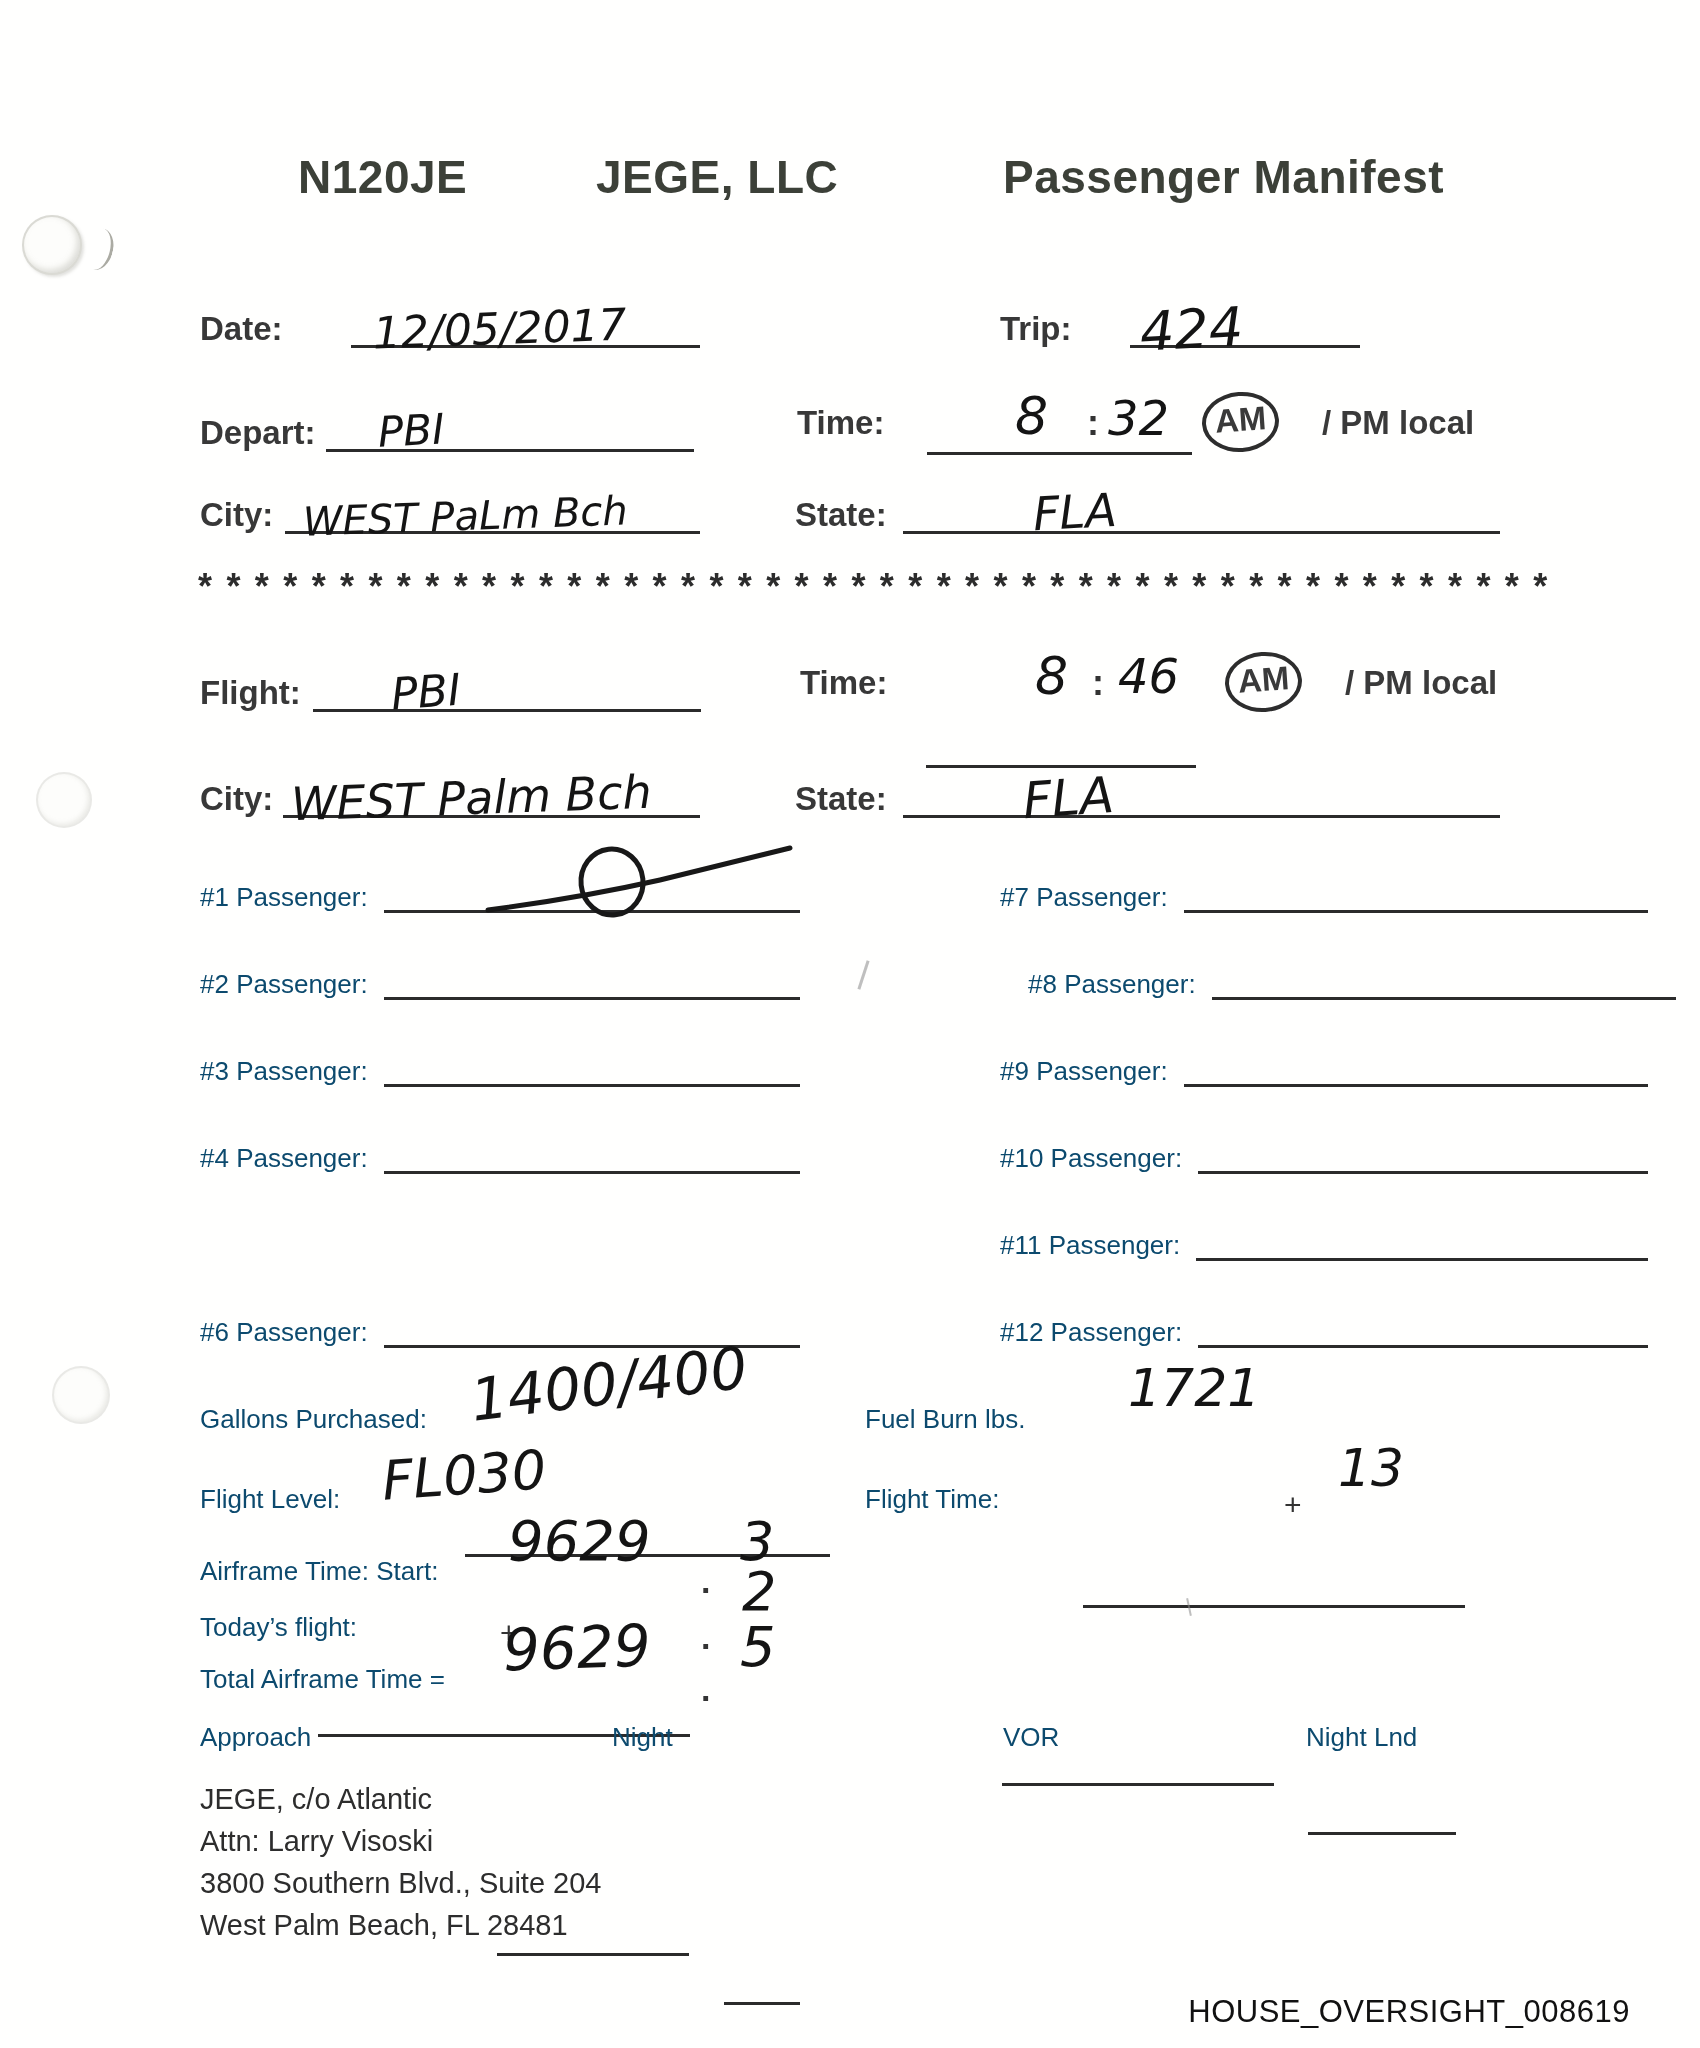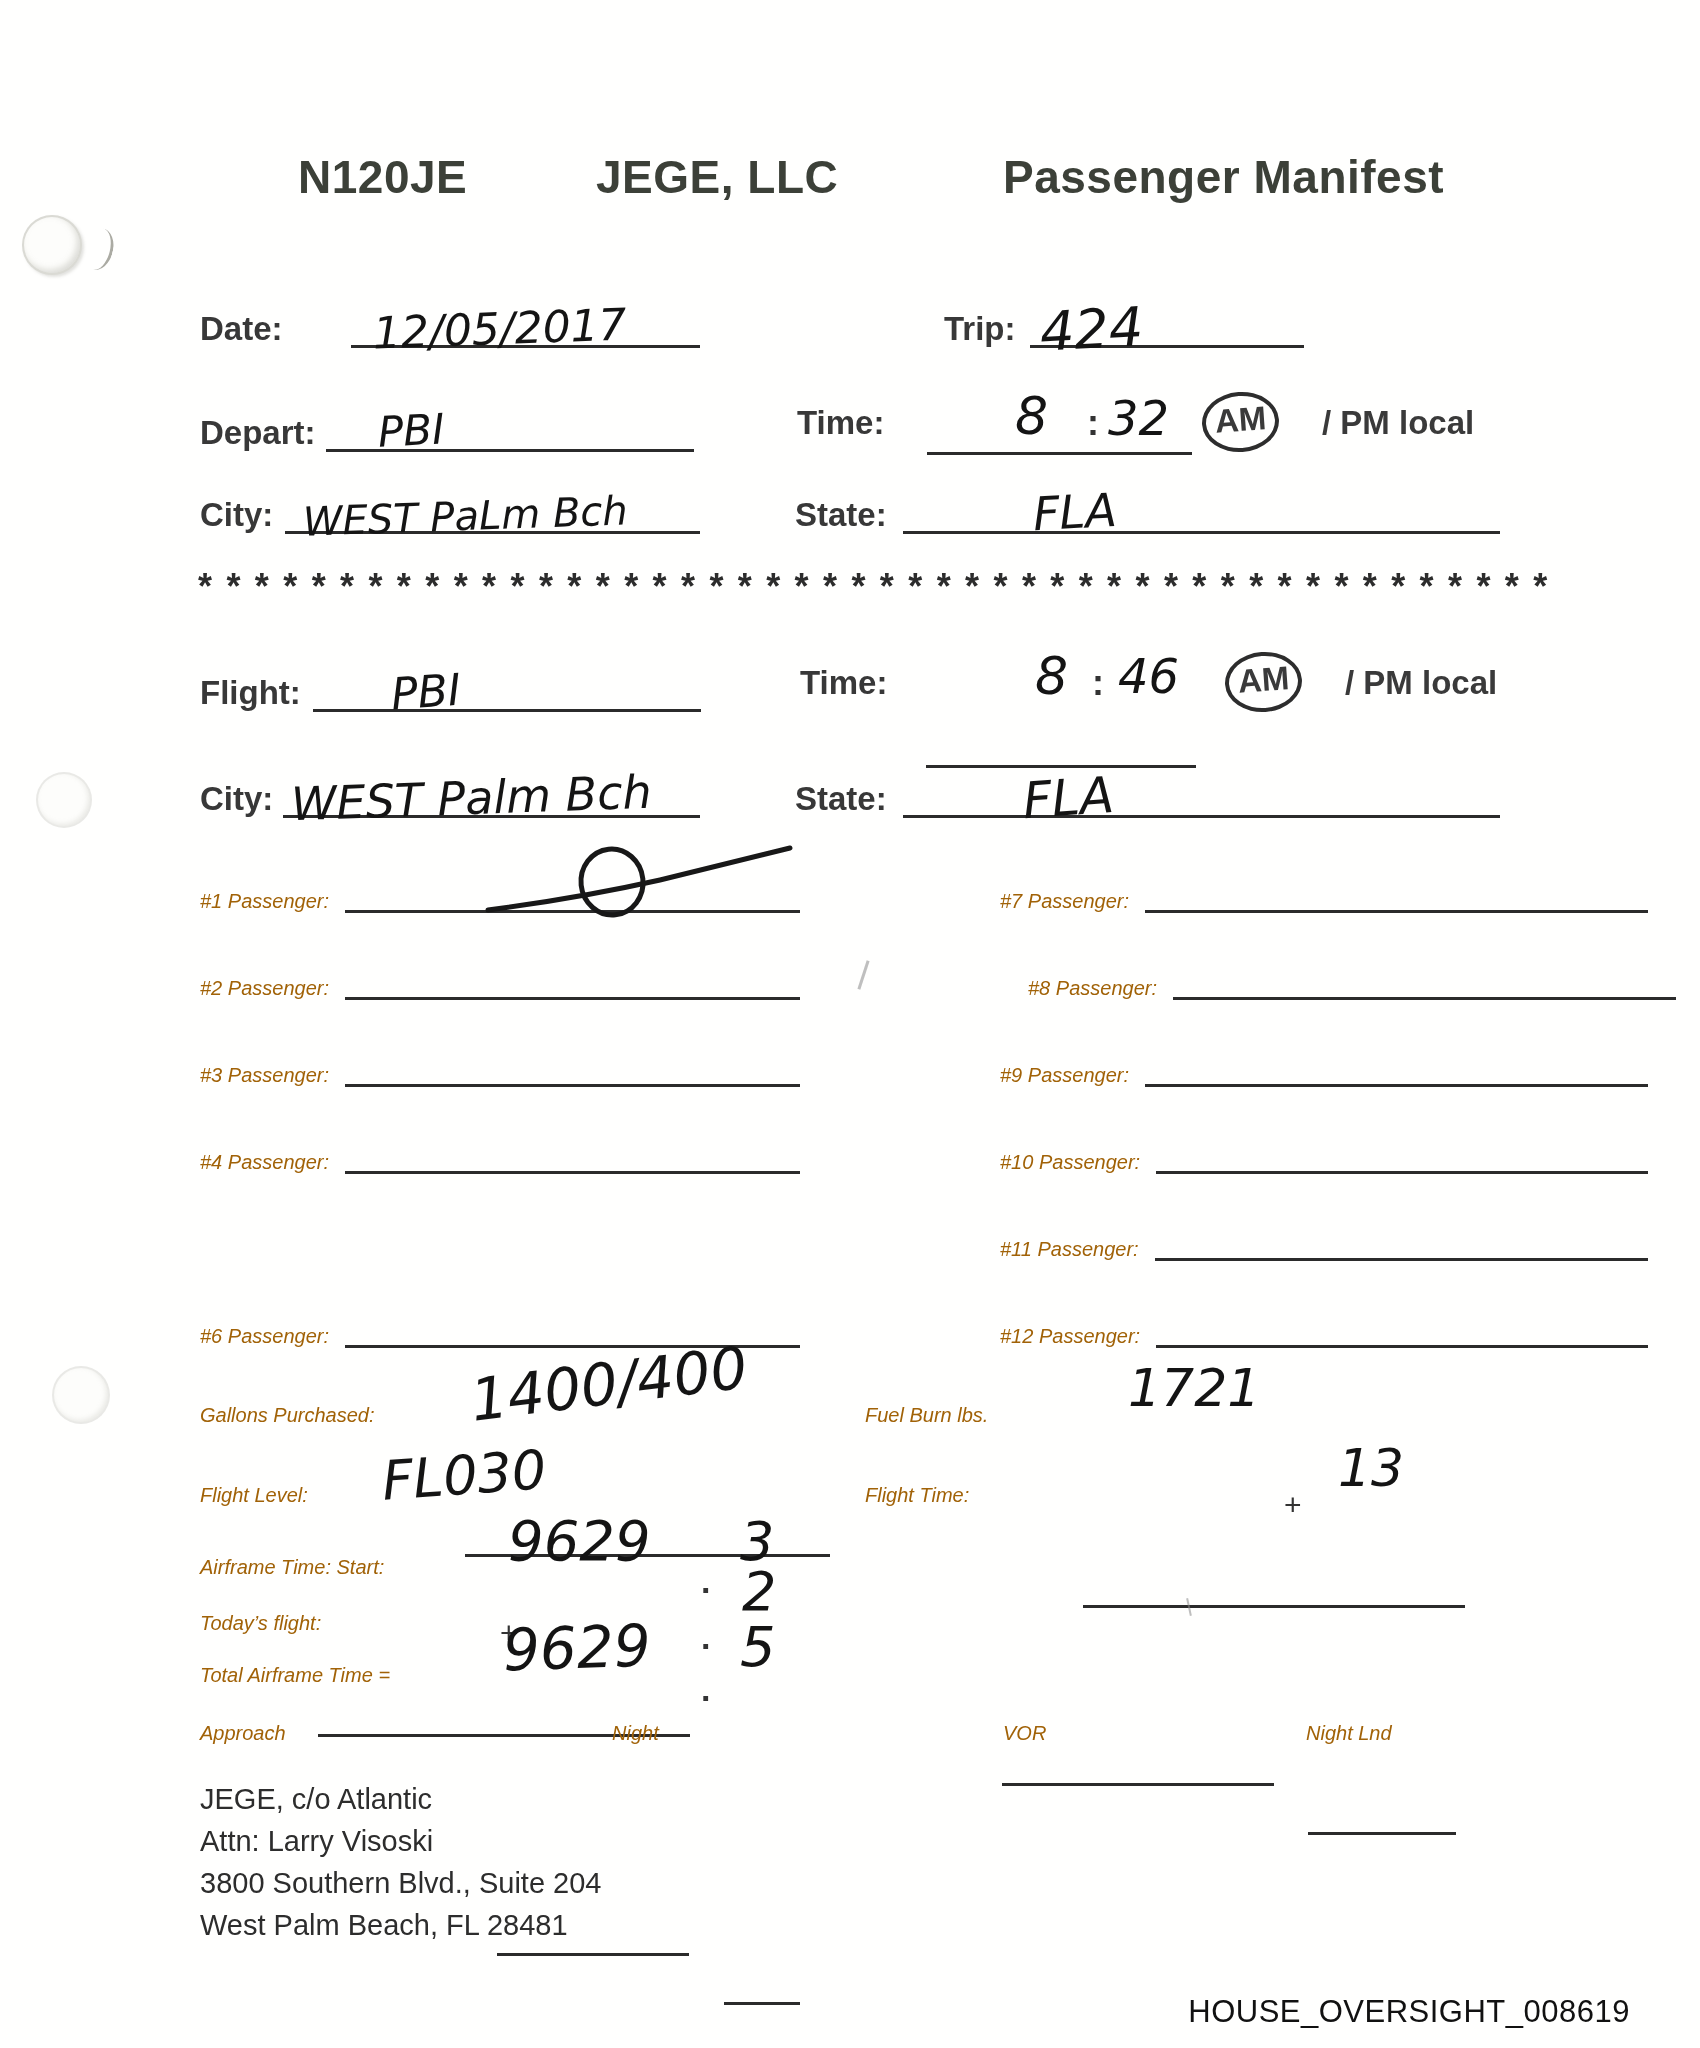--- a/index.html
+++ b/index.html
@@ -2,21 +2,21 @@
 <html><head>
 <meta charset="utf-8">
 <style>
   html,body{margin:0;padding:0;background:#ffffff;}
   .page{position:relative;width:1700px;height:2048px;background:#fffffe;overflow:hidden;
         font-family:"Liberation Sans", sans-serif;color:#2e2e2e;}
   .abs{position:absolute;}
   
   .hdr{font-weight:700;font-size:46px;color:#3c4038;letter-spacing:.5px;}
   .lbl{font-weight:700;font-size:33px;color:#383838;}
-  .lbl-light{font-weight:400;font-size:20px;color:#a16207;font-style:italic;}
+  .lbl-light{font-weight:400;font-size:26px;color:#0c4a6e;}
   .pm{font-weight:700;font-size:33px;color:#3a3a3a;}
   .colon{font-weight:700;font-size:36px;color:#333;}
   .dot{font-weight:700;font-size:34px;color:#333;}
   .plus{font-weight:400;font-size:30px;color:#333;}
   
   .uline{position:relative;border-bottom:3px solid #2b2b2b;}
   .frow{position:absolute;display:flex;align-items:flex-end;}
   .frow .uline{flex:1;height:100%;}
   
   .hw{font-family:"DejaVu Sans", sans-serif;font-style:italic;font-weight:400;color:#141414;white-space:nowrap;}
@@ -46,21 +46,21 @@
   <div class="abs hdr" style="left:298px;top:150px;">N120JE</div>
   <div class="abs hdr" style="left:596px;top:150px;">JEGE, LLC</div>
   <div class="abs hdr" style="left:1003px;top:150px;">Passenger Manifest</div>
 
   <div class="frow" style="left:200px;top:296px;width:500px;height:52px;">
     <span class="lbl">Date:</span>
     <span class="uline" style="margin-left:68px;">
       <span class="hw" style="position:absolute;left:22px;bottom:-9px;font-size:44px;transform:rotate(-2deg);">12/05/2017</span>
     </span>
   </div>
-  <div class="frow" style="left:944px;top:296px;width:360px;height:52px;">
+  <div class="frow" style="left:1000px;top:296px;width:360px;height:52px;gap:44px;">
     <span class="lbl">Trip:</span>
     <span class="uline" style="margin-left:14px;">
       <span class="hw" style="position:absolute;left:10px;bottom:-16px;font-size:54px;transform:rotate(-3deg);">424</span>
     </span>
   </div>
 
   <div class="frow" style="left:200px;top:400px;width:494px;height:52px;">
     <span class="lbl">Depart:</span>
     <span class="uline" style="margin-left:10px;">
       <span class="hw" style="position:absolute;left:52px;bottom:-6px;font-size:42px;transform:rotate(-3deg);">PBI</span>

